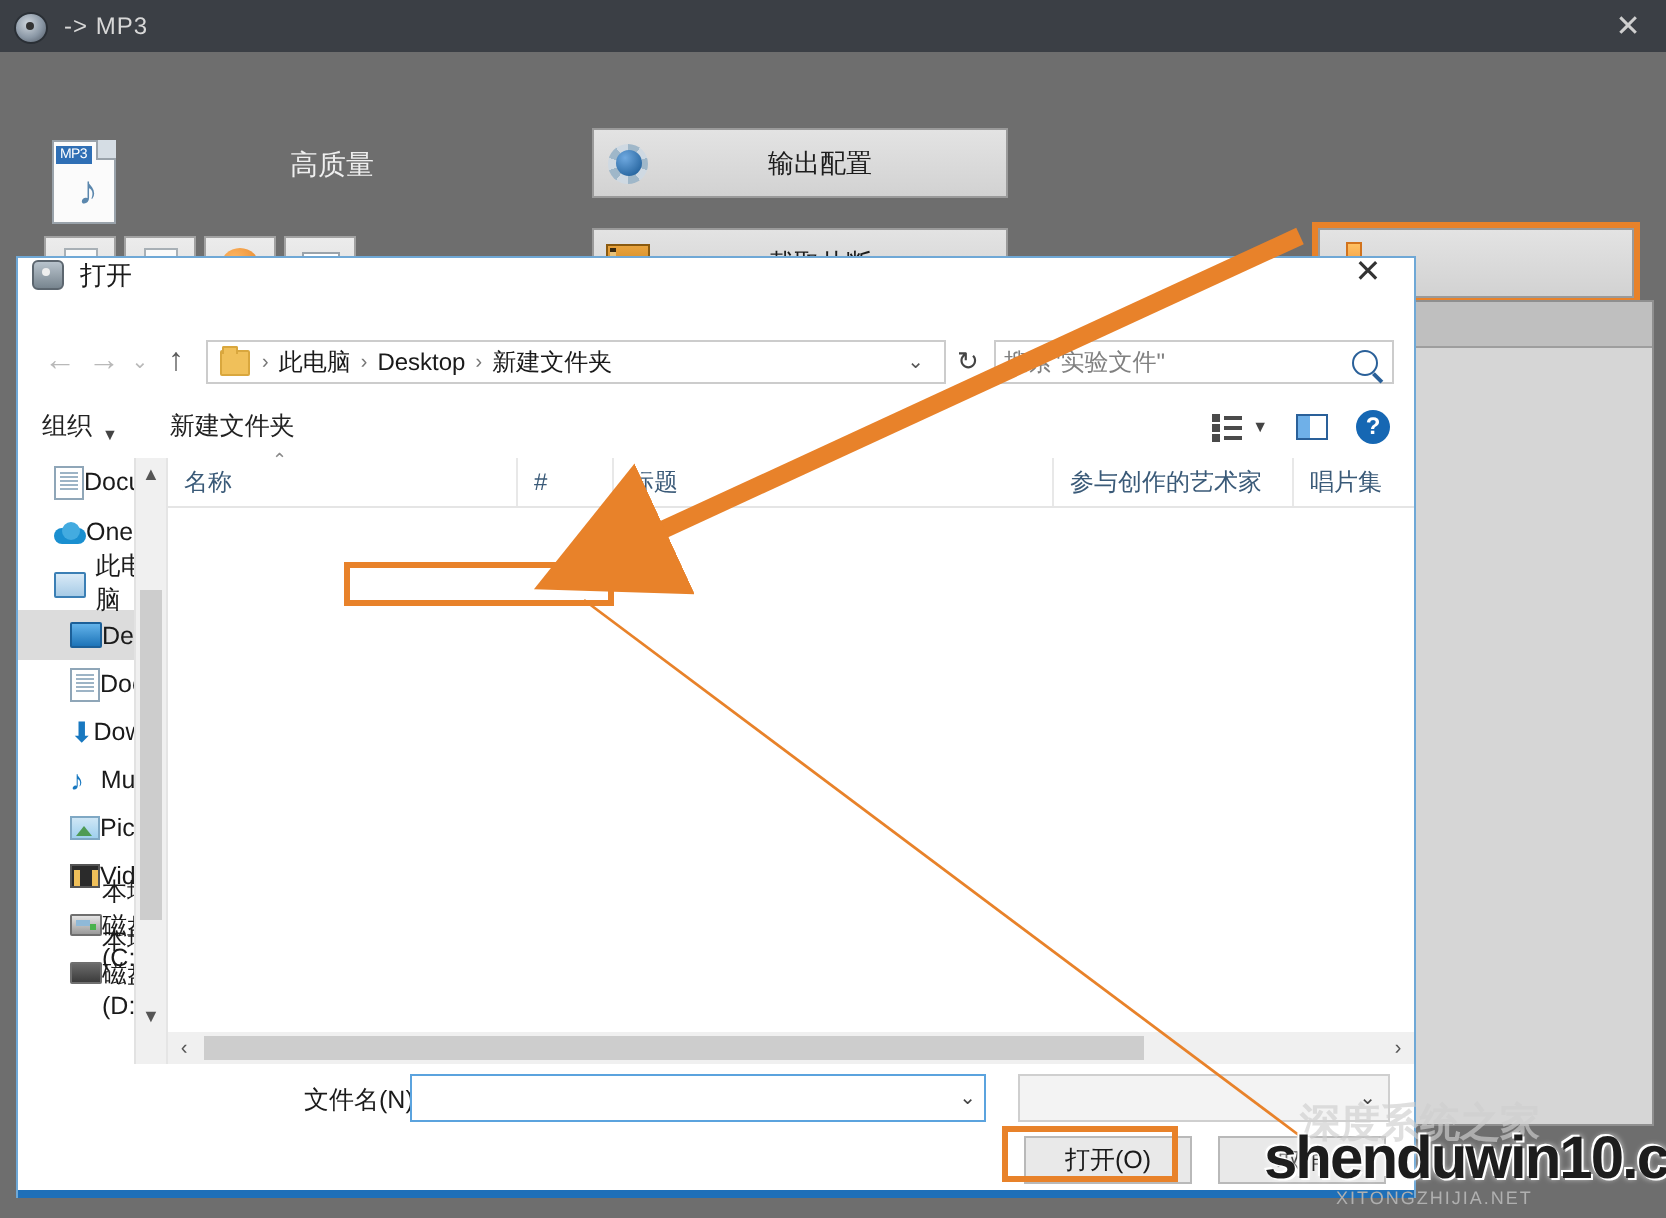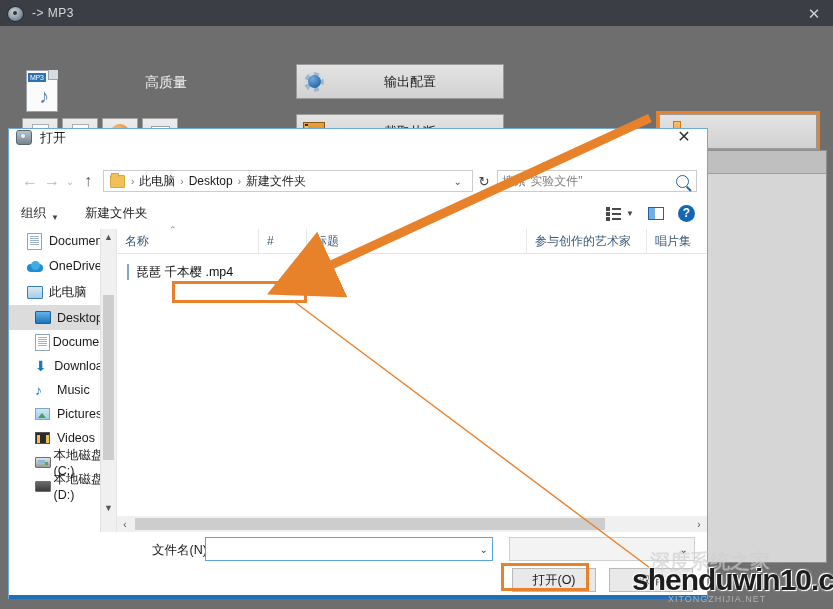--- a/index.html
+++ b/index.html
@@ -412,43 +412,39 @@
         <div class="sb-arrow">▲</div>
         <div id="tree-thumb"></div>
         <div class="sb-arrow" style="position:absolute;bottom:17px;left:0;right:0;">▼</div>
       </div>
     </div>
 
     <div id="filelist">
 
       <div id="col-head">
         <span id="sort-caret">⌃</span>
-        <span class="col" style="width:142px">
+        <span class="col" style="width:175px">
           <span>名称</span>
         </span>
         <span class="col" style="width:48px">
           <span>#</span>
         </span>
         <span class="col" style="width:220px">
           <span>标题</span>
         </span>
         <span class="col" style="width:120px">
           <span>参与创作的艺术家</span>
         </span>
         <span class="col" style="width:60px;border-right:0">
           <span>唱片集</span>
         </span>
       </div>
 
       <div style="height:8px"></div>
 
-      <div class="frow">
-        <span><span class="ic-mp4"></span></span>
-        <span class="fname">琵琶 千本樱 .mp4</span>
-      </div>
 
       <div id="hscroll">
         <span class="ar">‹</span>
         <span id="h-track">
           <span id="h-thumb" style="width:470px"></span>
         </span>
         <span class="ar">›</span>
       </div>
     </div>
   </div>

